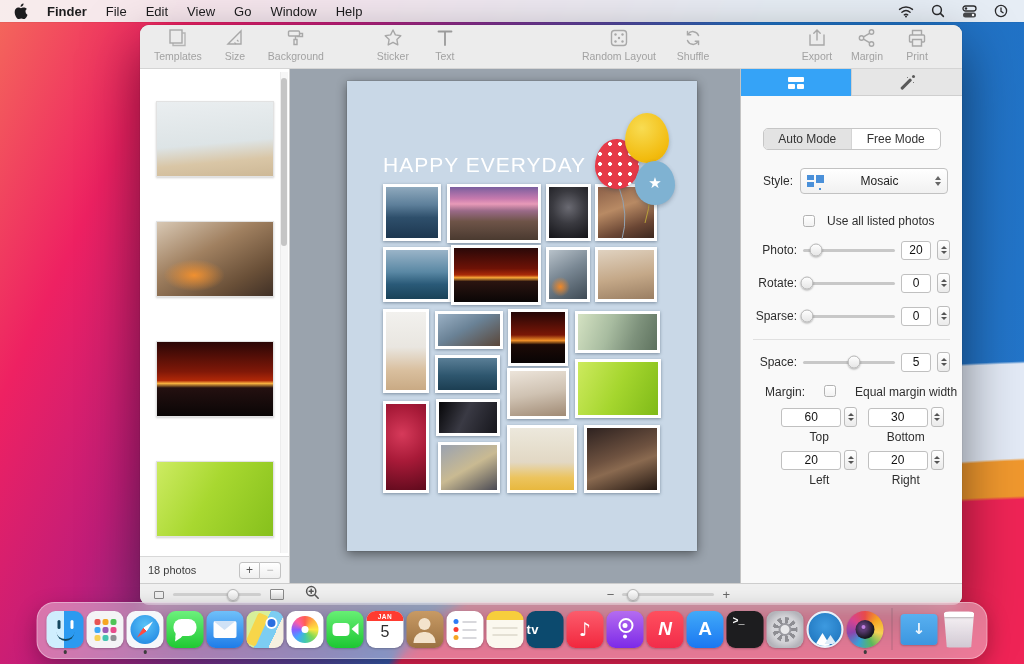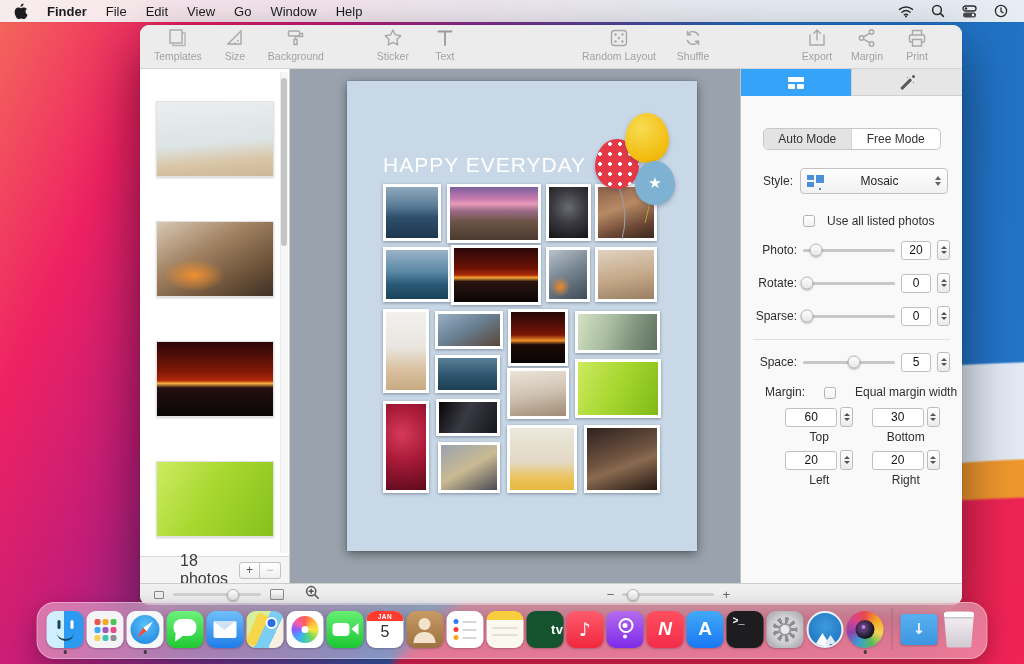--- a/index.html
+++ b/index.html
@@ -44,21 +44,21 @@
 
   
   .sidebar{width:150px;background:#fff;border-right:1px solid #cfcfcf;position:relative;flex:none}
   .thumbs{padding-top:10px}
   .thumb-slot{height:120px;display:flex;align-items:center;justify-content:center}
   .thumb{width:118px;height:76px;border:1px solid #e2e2e2;box-shadow:0 1px 2px rgba(0,0,0,.18)}
   .sb-scroll{position:absolute;right:1px;top:3px;bottom:30px;width:8px;background:#f6f6f6;border-left:1px solid #ececec}
   .sb-thumb{position:absolute;right:1px;top:6px;width:6px;height:168px;border-radius:3px;background:#c5c5c5}
   .sb-footer{position:absolute;left:0;right:0;bottom:0;height:27px;background:#f4f4f4;border-top:1px solid #d8d8d8;
     display:flex;align-items:center;padding:0 8px}
-  .sb-count{font-size:16px;color:#3c3c3c;margin-left:32px}
+  .sb-count{font-size:11px;color:#3c3c3c;margin-left:0}
   .sb-btns{margin-left:auto;display:flex}
   .sb-btn{width:21px;height:17px;border:1px solid #c2c2c2;background:linear-gradient(#fff,#efefef);
     font-size:12px;color:#555;display:flex;align-items:center;justify-content:center;line-height:1}
   .sb-btn.first{border-radius:3px 0 0 3px}
   .sb-btn.last{border-radius:0 3px 3px 0;border-left:none;color:#b5b5b5}
 
   
   .canvas-area{flex:1;background:#9aa3ad;position:relative;min-width:0}
   .page{position:absolute;left:57px;top:12px;width:350px;height:470px;background:#c9d8e7;
     box-shadow:0 3px 10px rgba(0,0,0,.45),0 0 1px rgba(0,0,0,.4)}
@@ -134,25 +134,25 @@
     background:linear-gradient(#fefefe,#e6e6e6);border:1px solid #b5b5b5;box-shadow:0 1px 2px rgba(0,0,0,.3)}
   .t14{left:14%}.t3{left:4%}.t55{left:55%}
   .valbox{width:30px;height:19px;border:1px solid #c0c0c0;border-radius:3px;background:#fff;font-size:12px;
     display:flex;align-items:center;justify-content:center;color:#111;flex:none}
   .stp{width:13px;height:20px;border:1px solid #bcbcbc;border-radius:3px;background:linear-gradient(#fff,#ebebeb);
     display:flex;flex-direction:column;align-items:center;justify-content:center;gap:2.5px;flex:none}
   .stp i{width:0;height:0;border-left:3px solid transparent;border-right:3px solid transparent}
   .stp .up{border-bottom:3.5px solid #555}
   .stp .dn{border-top:3.5px solid #555}
   .hr{height:1px;background:#e0e0e0;margin:2px 12px 12px 12px}
-  .margin-row{display:flex;align-items:flex-end;gap:19px;margin:0 0 8px 24px}
+  .margin-row{display:flex;align-items:flex-start;gap:19px;margin:0 0 8px 24px}
   .margin-grid{display:grid;grid-template-columns:1fr 1fr;gap:6px 10px;margin:0 18px 0 40px}
   .mfield{display:flex;flex-direction:column;align-items:center}
   .mf-top{display:flex;align-items:center;gap:3px}
-  .valbox.wide{width:52px}
+  .valbox.wide{width:60px}
   .mf-label{font-size:12px;color:#2e2e2e;margin-top:3px}
 
   
   .statusbar{height:22px;background:#f0f0f0;border-top:1px solid #cdcdcd;position:relative;flex:none}
   .st-left{position:absolute;left:14px;top:0;bottom:0;display:flex;align-items:center;gap:9px}
   .mini-img{width:10px;height:8px;border:1px solid #8a8a8a;border-radius:1px}
   .mini-img.big{width:14px;height:11px;background:linear-gradient(#fff,#ddd)}
   .st-slider{position:relative;width:88px;height:3px;background:#d2d2d2;border-radius:2px}
   .st-slider .sthumb{width:12px;height:12px}
   .t68{left:68%}.t12{left:12%}
@@ -204,21 +204,21 @@
   .cal-day{display:block;text-align:center;font-size:16px;color:#2e2e2e;line-height:1.35}
   .ic-contacts{background:linear-gradient(180deg,#c89a64,#9a7142)}
   .ic-contacts::before{left:12px;top:7px;width:12px;height:12px;border-radius:50%;background:#f3e3cc}
   .ic-contacts::after{left:7px;top:21px;width:22px;height:11px;border-radius:10px 10px 0 0;background:#f3e3cc}
   .ic-reminders{background:#fff}
   .ic-reminders::before{left:7px;top:8px;width:5px;height:5px;border-radius:50%;background:#2f7cf6;
     box-shadow:0 8px 0 #fa3b30,0 16px 0 #f5a623}
   .ic-reminders::after{left:16px;top:10px;width:14px;height:2px;background:#d8d8dc;box-shadow:0 8px 0 #d8d8dc,0 16px 0 #d8d8dc}
   .ic-notes{background:linear-gradient(180deg,#f7ce3c 0 9px,#fbf8ef 9px)}
   .ic-notes::after{left:6px;top:16px;width:25px;height:2px;background:#e4e0d4;box-shadow:0 7px 0 #e4e0d4}
-  .ic-tv{background:#14532d;display:flex;align-items:center;justify-content:flex-end}
+  .ic-tv{background:#0c4a6e;display:flex;align-items:center;justify-content:flex-start}
   .tv-txt{color:#fff;font-size:13px;font-weight:700;letter-spacing:.5px}
   .ic-music{background:linear-gradient(180deg,#fc5c6c,#f2273e)}
   .ic-music::before{content:"♪";left:0;top:0;right:0;bottom:0;display:flex;align-items:center;justify-content:center;
     color:#fff;font-size:19px;font-family:"DejaVu Sans",sans-serif}
   .ic-podcasts{background:linear-gradient(180deg,#b46cf0,#7d2ae8)}
   .ic-podcasts::before{left:12px;top:7px;width:11px;height:11px;border:2.5px solid #fff;border-radius:50%}
   .ic-podcasts::after{left:16px;top:12px;width:5px;height:5px;background:#fff;border-radius:50%;box-shadow:0 11px 0 -0.5px #fff}
   .ic-news{background:linear-gradient(180deg,#ff4f5e,#f22c4a)}
   .ic-news::before{content:"N";left:0;top:0;right:0;bottom:0;display:flex;align-items:center;justify-content:center;
     color:#fff;font-size:19px;font-weight:800;font-style:italic}

